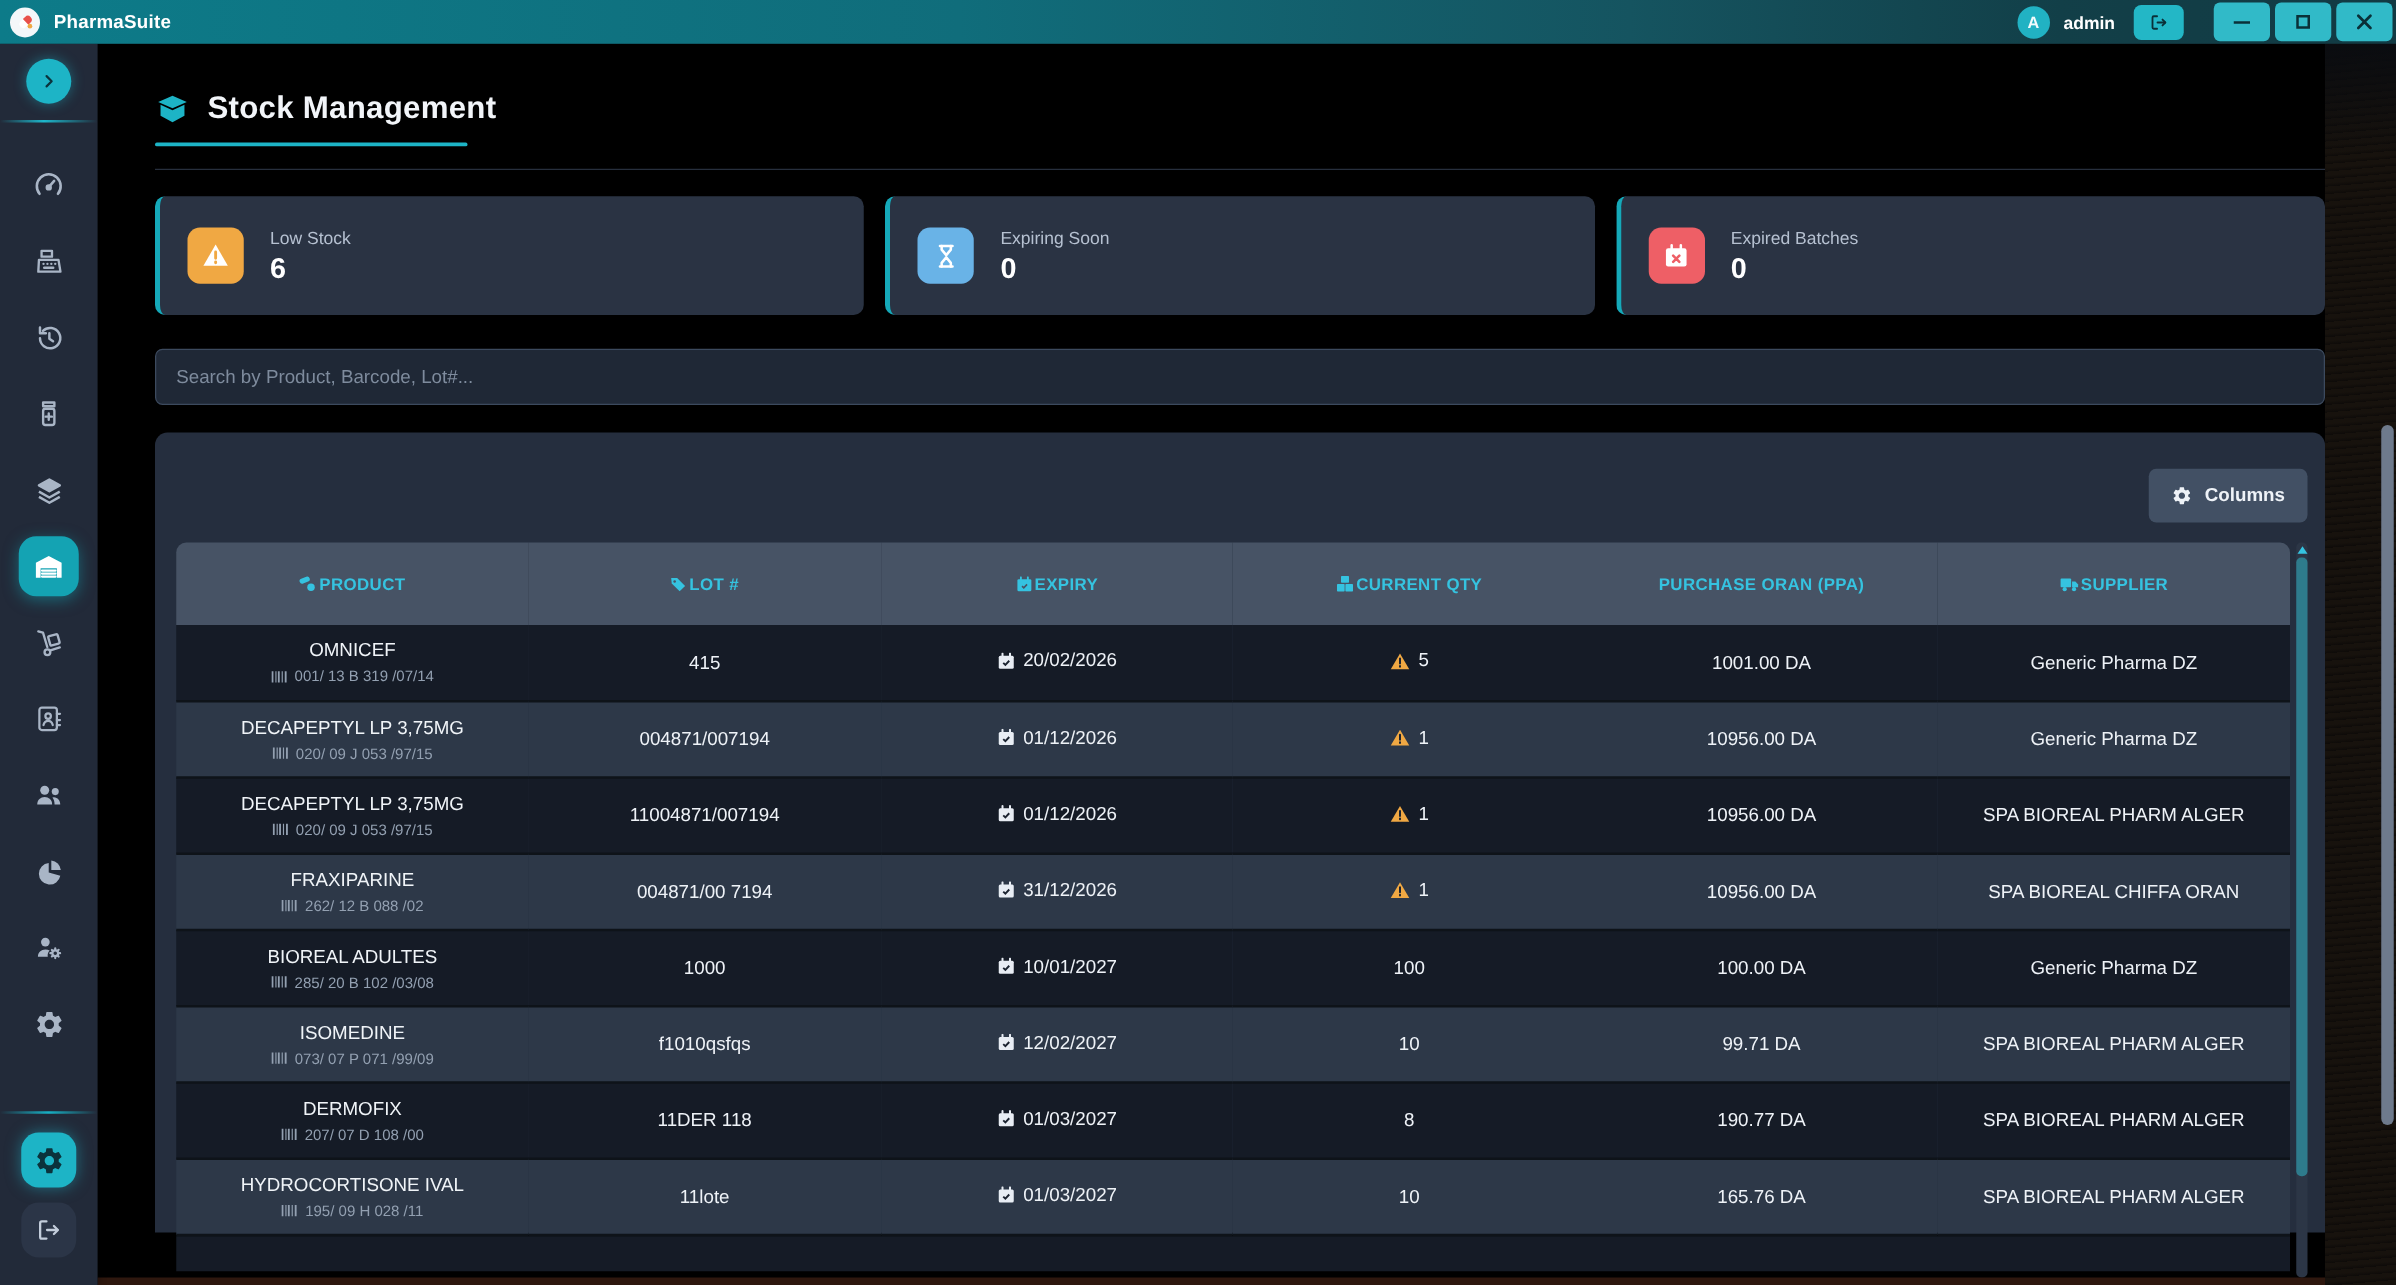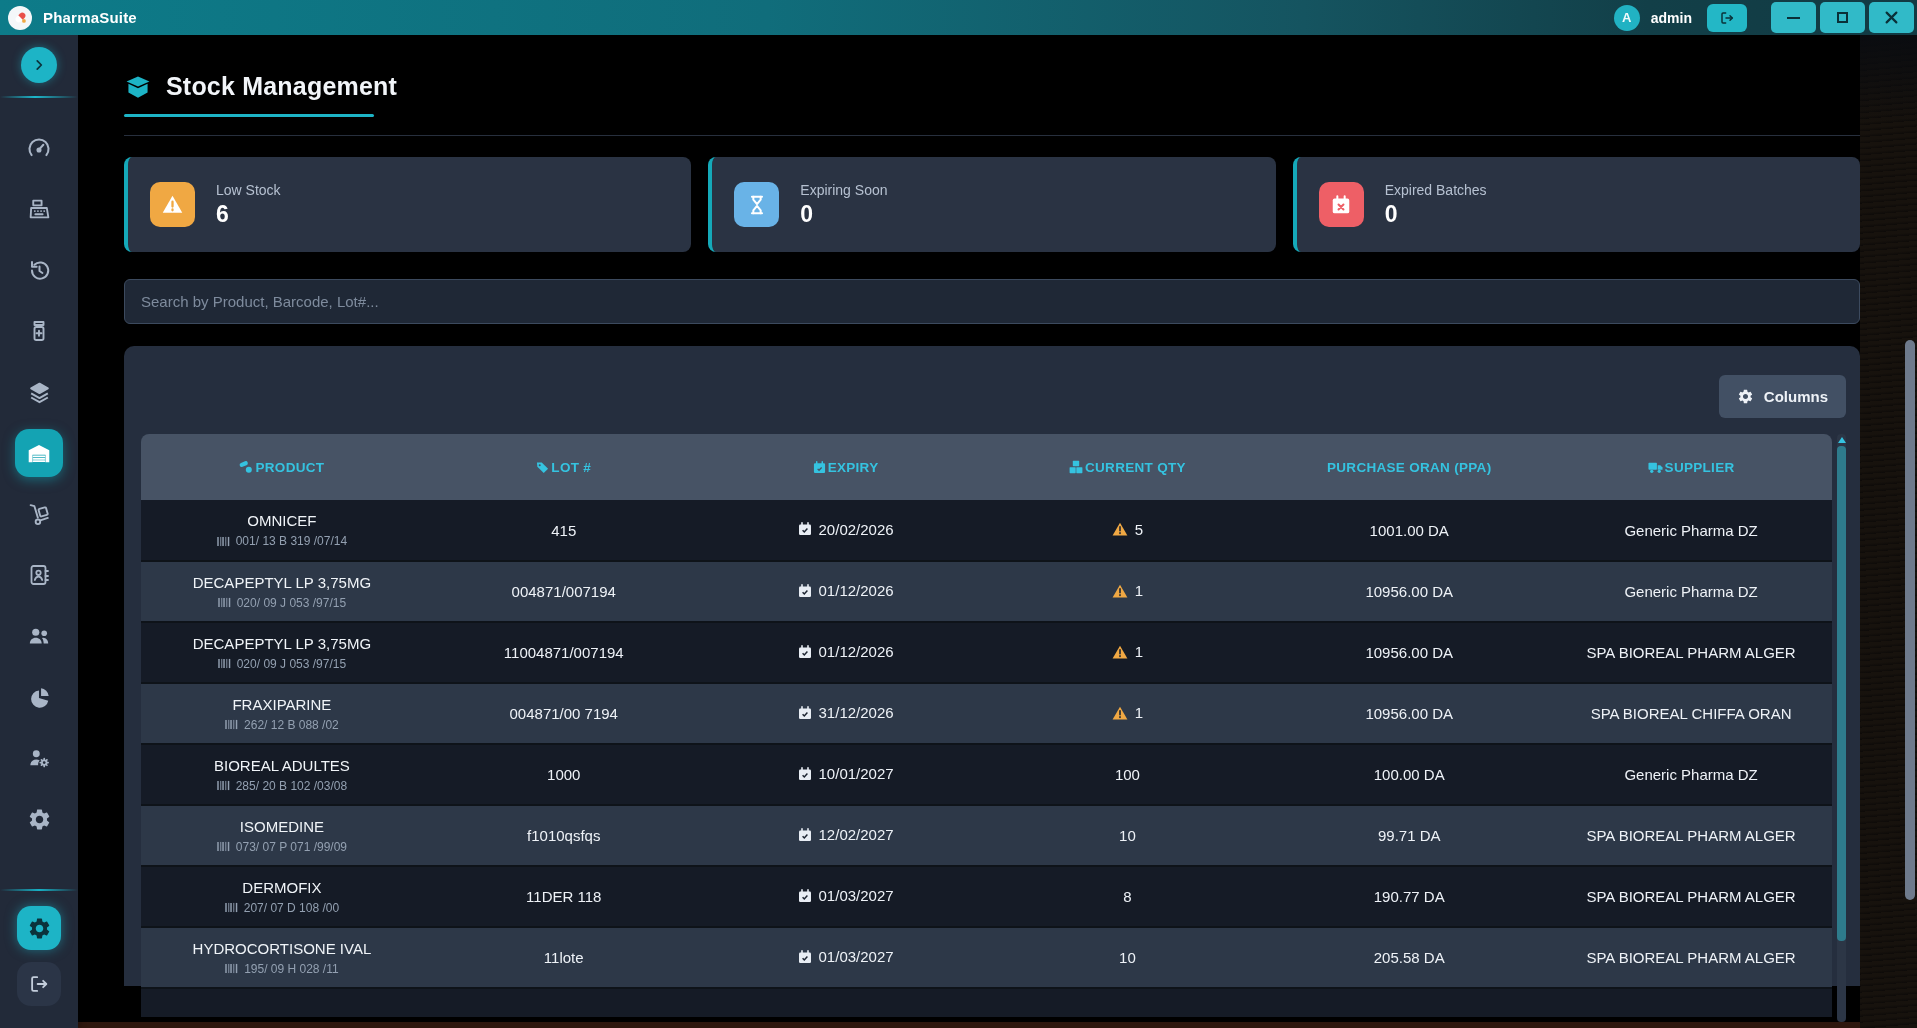--- a/index.html
+++ b/index.html
@@ -645,21 +645,21 @@
         </svg>
         <span>01/03/2027</span>
       </span>
     </td>
     <td>
       <span class="cellflex">
 
         <span>10</span>
       </span>
     </td>
-    <td>205.58 DA</td>
+    <td>165.76 DA</td>
     <td>SPA BIOREAL PHARM ALGER</td>
   </tr>
 </tbody>
           </table>
           <div class="row-partial"></div>
           <div class="table-scrollbar">
             <div class="ts-arrow"></div>
             <div class="ts-thumb"></div>
           </div>
         </div>

